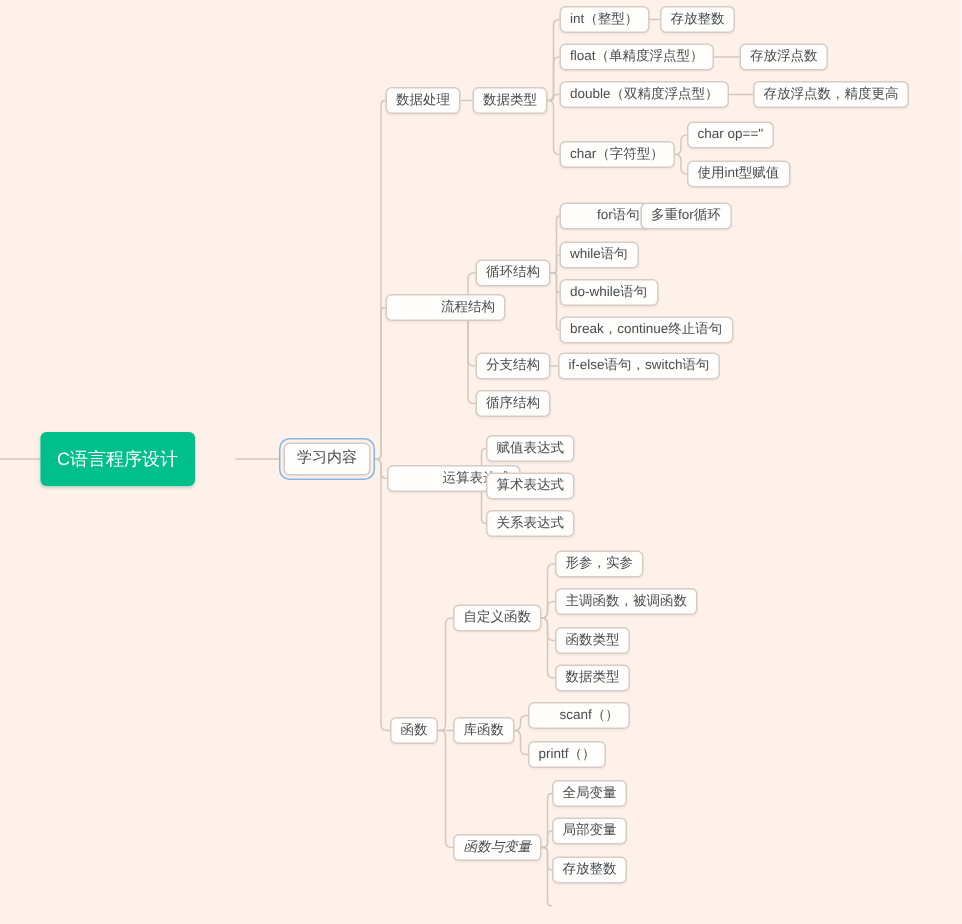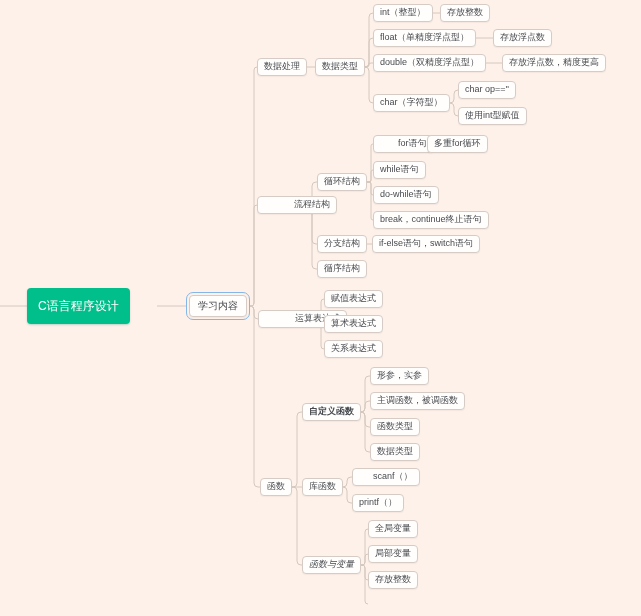--- a/index.html
+++ b/index.html
@@ -100,21 +100,21 @@
     <div class="node" style="left: 373px; top: 186px;">do-while语句</div>
     <div class="node" style="left: 373px; top: 211px;">break，continue终止语句</div>
     <div class="node" style="left: 317px; top: 235px;">分支结构</div>
     <div class="node" style="left: 372px; top: 235px;">if-else语句，switch语句</div>
     <div class="node" style="left: 317px; top: 260px;">循序结构</div>
     <div class="node" style="left: 258px; top: 310px; padding-left: 36px;">运算表达式</div>
     <div class="node" style="left: 324px; top: 290px;">赋值表达式</div>
     <div class="node" style="left: 324px; top: 315px;">算术表达式</div>
     <div class="node" style="left: 324px; top: 340px;">关系表达式</div>
     <div class="node" style="left: 260px; top: 478px;">函数</div>
-    <div class="node" style="left: 302px; top: 403px; font-weight: bold;">自定义函数</div>
+    <div class="node" style="left: 302px; top: 403px;">自定义函数</div>
     <div class="node" style="left: 370px; top: 367px;">形参，实参</div>
     <div class="node" style="left: 370px; top: 392px;">主调函数，被调函数</div>
     <div class="node" style="left: 370px; top: 418px;">函数类型</div>
     <div class="node" style="left: 370px; top: 443px;">数据类型</div>
     <div class="node" style="left: 302px; top: 478px;">库函数</div>
     <div class="node" style="left: 352px; top: 468px; padding-left: 20px;">scanf（）</div>
     <div class="node" style="left: 352px; top: 494px;">printf（）</div>
     <div class="node" style="left: 302px; top: 556px; font-style: italic;">函数与变量</div>
     <div class="node" style="left: 368px; top: 520px;">全局变量</div>
     <div class="node" style="left: 368px; top: 545px;">局部变量</div>

